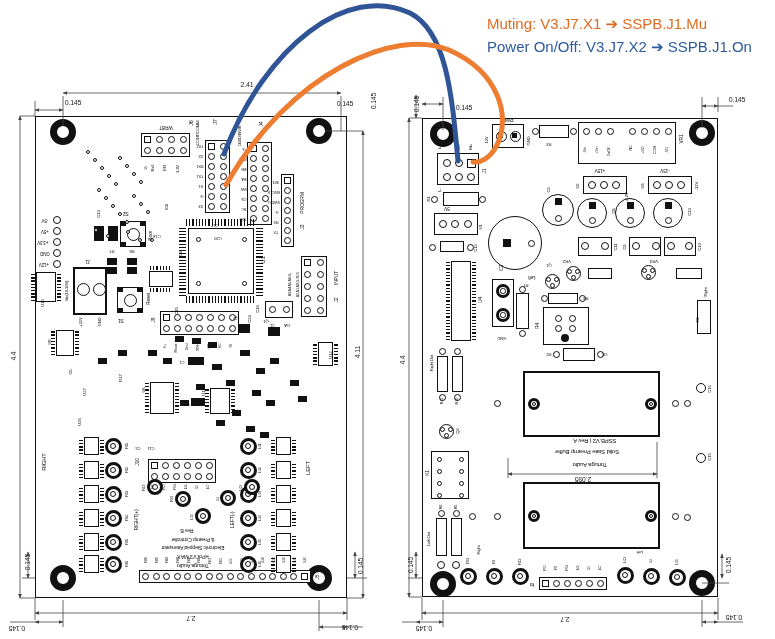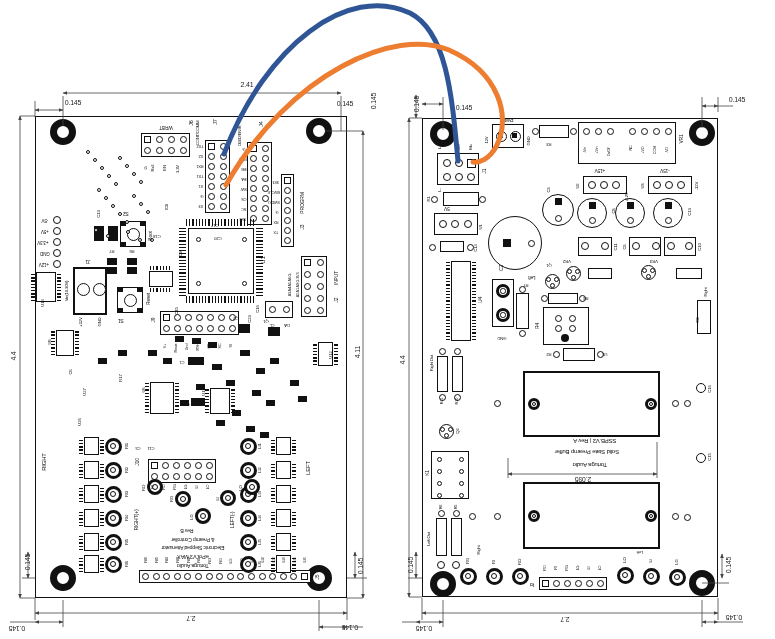--- a/index.html
+++ b/index.html
@@ -77,20 +77,24 @@
         <line x1="702" y1="583" x2="729" y2="583" stroke="#444" stroke-width="0.8"></line>
         <line x1="702" y1="622" x2="718" y2="622" stroke="#444" stroke-width="0.8" marker-start="url(#ar)" marker-end="url(#ar)"></line>
         <line x1="718" y1="622" x2="743" y2="622" stroke="#444" stroke-width="0.8"></line>
         <line x1="702" y1="600" x2="702" y2="627" stroke="#444" stroke-width="0.8"></line>
       </g>
   </svg>
   <svg id="wires" width="775" height="639">
       <path d="M 224 154 C 266 44 348 -16 410 13 C 447 32 452 96 458 161" fill="none" stroke="#2f5597" stroke-width="5" stroke-linecap="round"></path>
       <path d="M 226 185 C 290 72 396 27 449 50 C 499 72 512 117 496 147 C 489 159 480 163 473 162" fill="none" stroke="#ed7d31" stroke-width="5" stroke-linecap="round"></path>
     </svg>
+  <div id="annot" style="left: 487px; top: 12px;">
+    <div style="color: rgb(221, 107, 32);">Muting: V3.J7.X1 ➔ SSPB.J1.Mu</div>
+    <div style="color: rgb(46, 91, 159);">Power On/Off: V3.J7.X2 ➔ SSPB.J1.On</div>
+  </div>
 <div class="abs" style="left: 50px; top: 119px; width: 26px; height: 26px; border: 7px solid rgb(17, 17, 17); border-radius: 50%; background: rgb(255, 255, 255);"></div>
     <div class="abs" style="left: 306px; top: 118px; width: 26px; height: 26px; border: 7px solid rgb(17, 17, 17); border-radius: 50%; background: rgb(255, 255, 255);"></div>
     <div class="abs" style="left: 50px; top: 565px; width: 26px; height: 26px; border: 7px solid rgb(17, 17, 17); border-radius: 50%; background: rgb(255, 255, 255);"></div>
     <div class="abs" style="left: 306px; top: 565px; width: 26px; height: 26px; border: 7px solid rgb(17, 17, 17); border-radius: 50%; background: rgb(255, 255, 255);"></div>
     <div class="abs" style="left: 141px; top: 133px; width: 49px; height: 24px; border: 1.3px solid rgb(17, 17, 17); background: rgb(255, 255, 255);"></div>
     <div class="abs" style="left: 144px; top: 136px; width: 7px; height: 7px; border: 1.3px solid rgb(17, 17, 17); border-radius: 0px; background: rgb(255, 255, 255);"></div>
     <div class="abs" style="left: 156px; top: 136px; width: 7px; height: 7px; border: 1.3px solid rgb(17, 17, 17); border-radius: 50%; background: rgb(255, 255, 255);"></div>
     <div class="abs" style="left: 168px; top: 136px; width: 7px; height: 7px; border: 1.3px solid rgb(17, 17, 17); border-radius: 50%; background: rgb(255, 255, 255);"></div>
     <div class="abs" style="left: 180px; top: 136px; width: 7px; height: 7px; border: 1.3px solid rgb(17, 17, 17); border-radius: 50%; background: rgb(255, 255, 255);"></div>
     <div class="abs" style="left: 144px; top: 147px; width: 7px; height: 7px; border: 1.3px solid rgb(17, 17, 17); border-radius: 50%; background: rgb(255, 255, 255);"></div>

